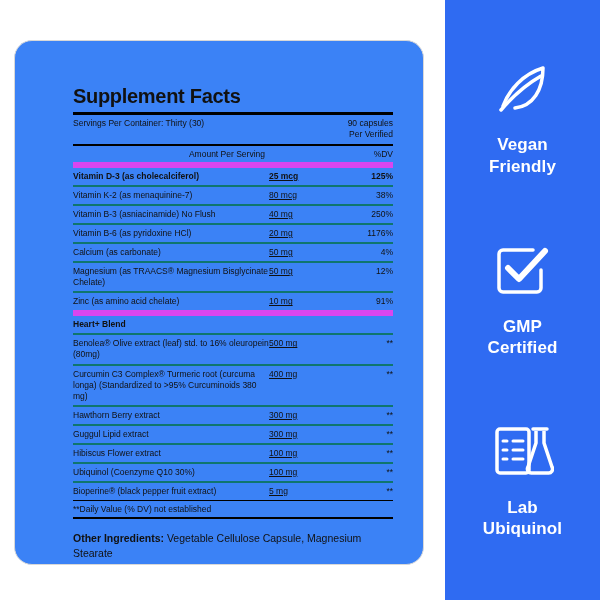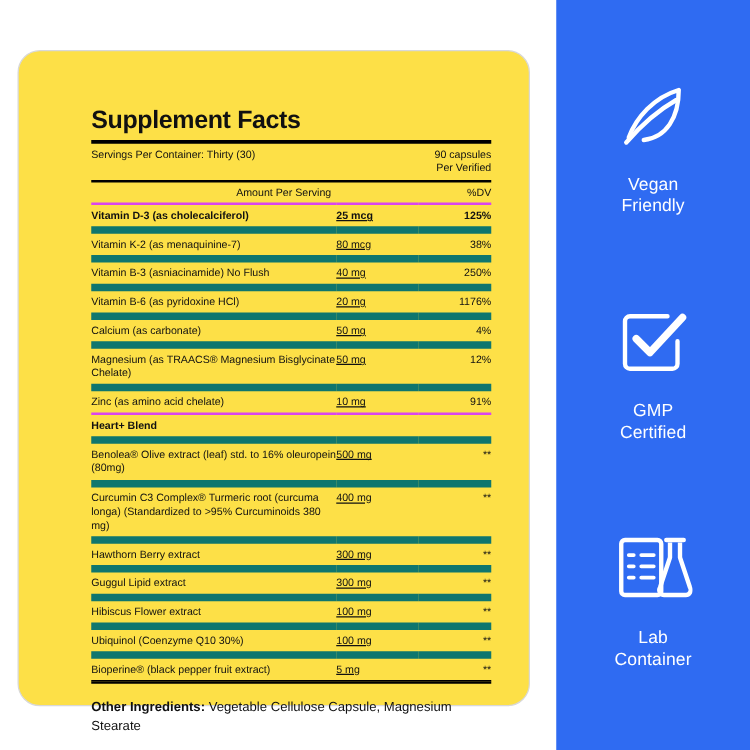--- a/index.html
+++ b/index.html
@@ -14,21 +14,21 @@
     width: 600px; height: 600px;
     overflow: hidden;
     background: #ffffff;
   }
 
   
   .facts-card {
     position: absolute;
     left: 14px; top: 40px;
     width: 410px; height: 525px;
-    background: #fde047;
+    background: #3b82f6;
     border: 1px solid #d8d8d8;
     border-radius: 18px;
   }
   .facts-inner {
     position: absolute;
     left: 58px; top: 44px;
     width: 320px;
   }
   .facts-title {
     font-size: 20px;
@@ -70,22 +70,22 @@
 
   tr.hdr td {
     font-weight: normal;
     font-size: 8.5px;
     padding-bottom: 2px;
   }
   tr.hdr td.col-name { text-align: right; padding-right: 4px; width: 196px; margin-top: 25px; }
 
   .bold { font-weight: bold; }
   .indent { padding-left: 10px; }
-  .line-top-hair td { border-top: 6px solid #0f766e; }
-  .line-top-med td { border-top: 2px solid #d946ef; }
+  .line-top-hair td { border-top: 2px solid #0f766e; }
+  .line-top-med td { border-top: 6px solid #d946ef; }
 
   .footnote {
     font-size: 8.5px;
     color: #111;
     padding: 3px 0 3px 0;
   }
 
   .other-ing {
     margin-top: 12px;
     font-size: 10.5px;
@@ -108,22 +108,22 @@
     padding: 28px 0;
   }
   .badge {
     display: flex;
     flex-direction: column;
     align-items: center;
     text-align: center;
   }
   .badge .icon { margin-bottom: 14px; }
   .badge .cap {
-    font-size: 14px;
-    font-weight: normal;
+    font-size: 17px;
+    font-weight: bold;
     line-height: 1.25;
     letter-spacing: 0.1px;
   }
 </style>
 </head>
 <body>
 
 <div id="page">
 
   <div class="facts-card">
@@ -227,20 +227,21 @@
           </tr>
           <tr class="line-top-hair">
             <td class="col-name indent">Bioperine® (black pepper fruit extract)</td>
             <td class="col-amt">5 mg</td>
             <td class="col-dv">**</td>
           </tr>
         </tbody>
       </table>
 
       <div class="rule-hair"></div>
+      <div class="footnote">**Daily Value (% DV) not established</div>
       <div class="rule-med"></div>
 
       <div class="other-ing">
         <span class="label">Other Ingredients:</span>
         <span>Vegetable Cellulose Capsule, Magnesium Stearate</span>
       </div>
 
     </div>
   </div>
 
@@ -272,18 +273,18 @@
       <div class="icon">
         <svg width="62" height="56" viewBox="0 0 62 56" fill="none" aria-hidden="true">
           <rect x="5" y="6" width="32" height="44" rx="3" stroke="#ffffff" stroke-width="3.5" fill="none"></rect>
           <path d="M11 18 h4 M11 27 h4 M11 36 h4" stroke="#ffffff" stroke-width="3" stroke-linecap="round"></path>
           <path d="M21 18 h10 M21 27 h10 M21 36 h10" stroke="#ffffff" stroke-width="3" stroke-linecap="round"></path>
           <path d="M44 8 v12 L36 44 a4 4 0 0 0 4 6 h16 a4 4 0 0 0 4 -6 L52 20 V8" stroke="#ffffff" stroke-width="3.5" stroke-linejoin="round" fill="none"></path>
           <path d="M41 6 h14" stroke="#ffffff" stroke-width="3.5" stroke-linecap="round"></path>
         </svg>
       </div>
       <div class="cap">Lab</div>
-      <div class="cap">Container</div>
+      <div class="cap">Ubiquinol</div>
     </div>
 
   </div>
 
 </div>
 
 </body></html>

